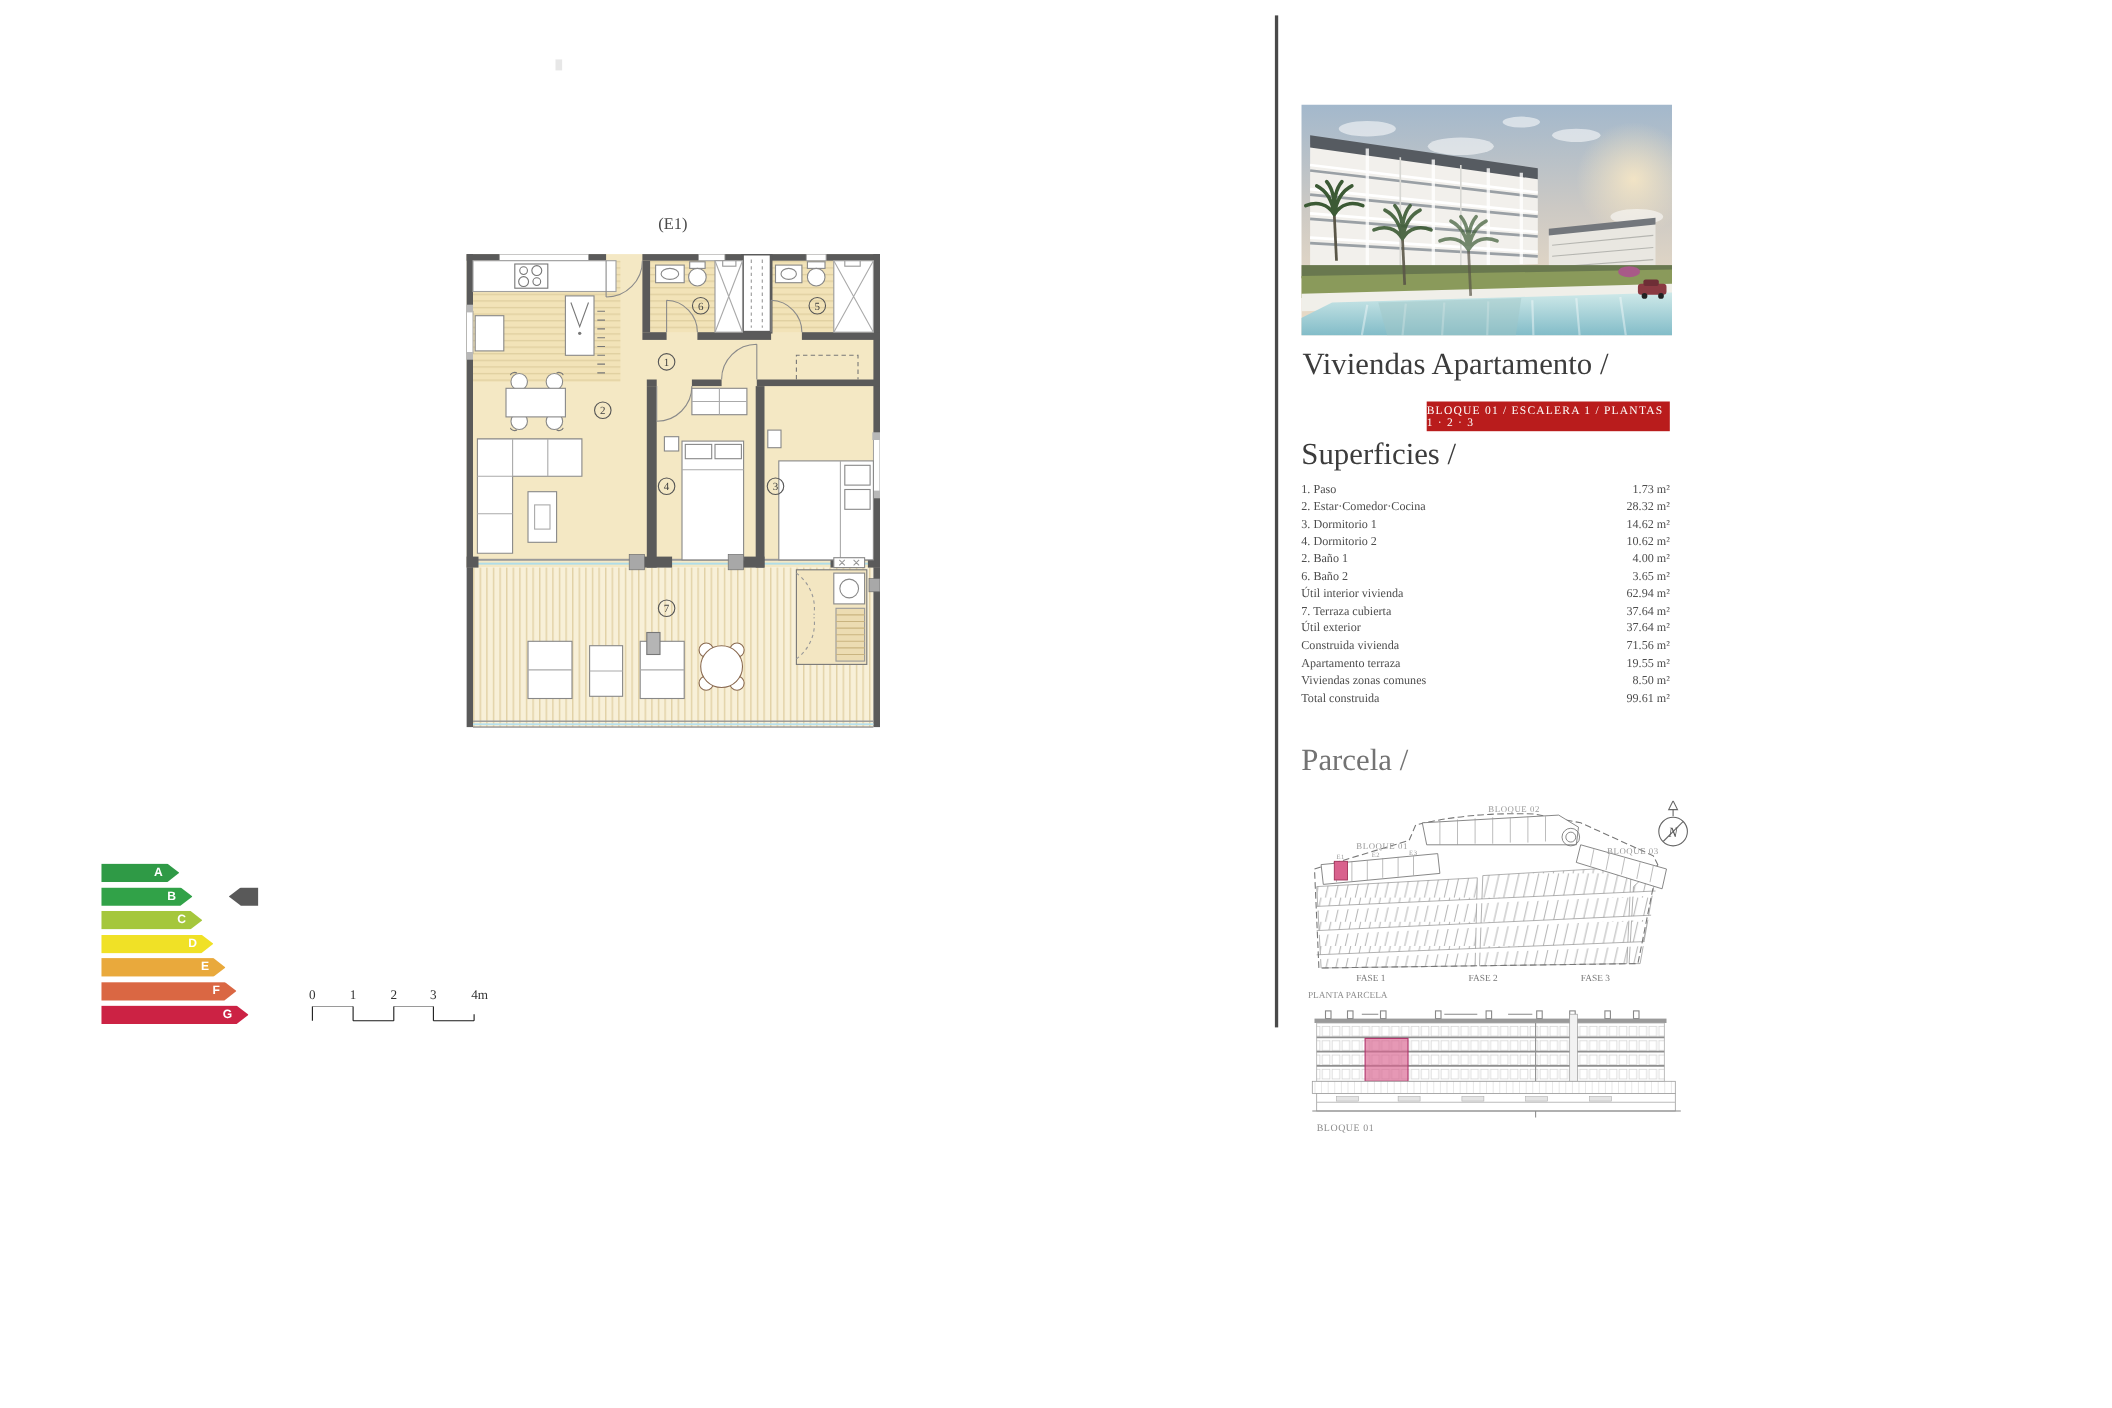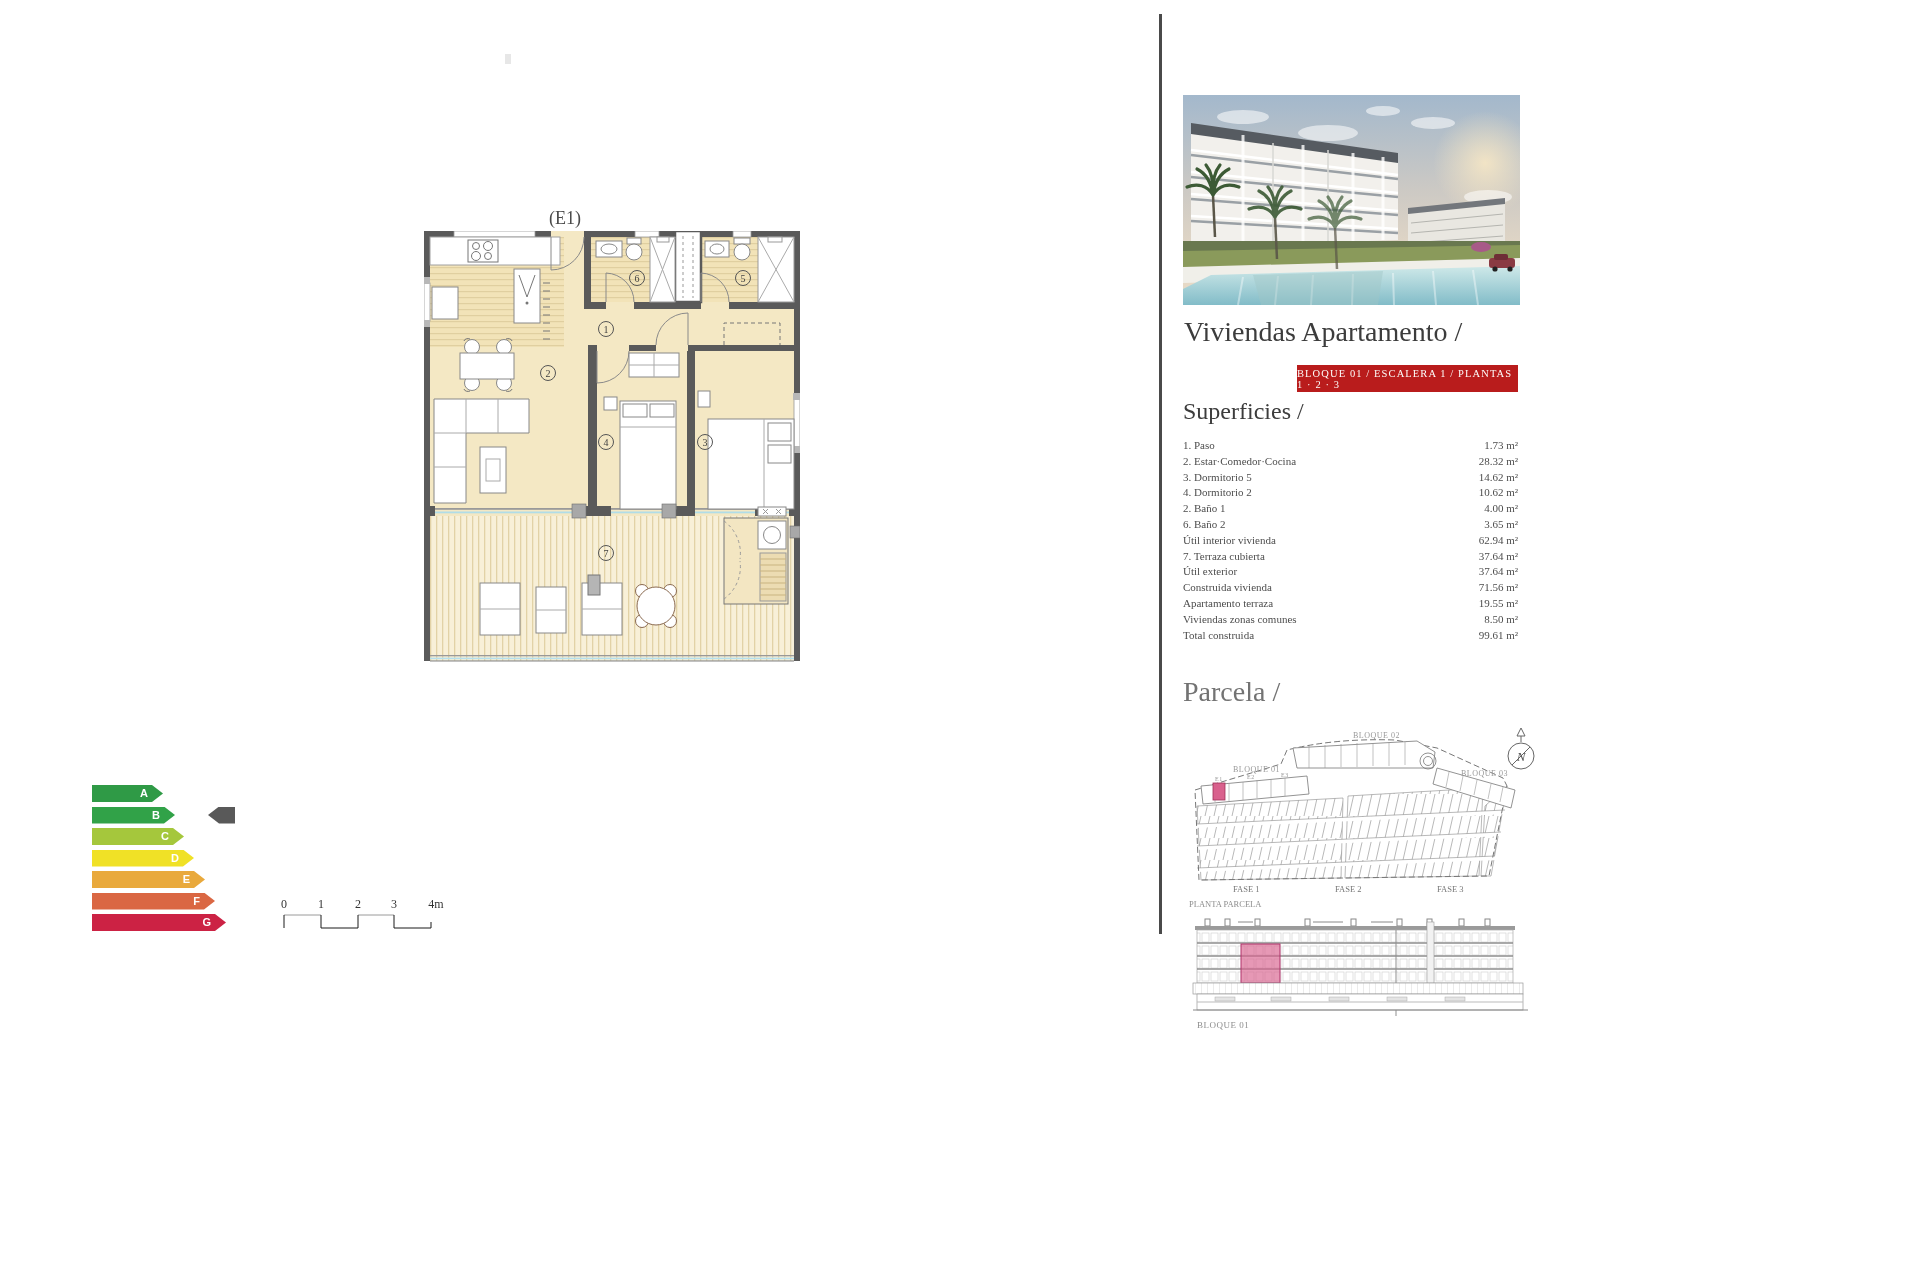--- a/index.html
+++ b/index.html
@@ -1,40 +1,40 @@
 <!DOCTYPE html>
 <html><head>
 <meta charset="utf-8">
 <style>
   html,body{margin:0;padding:0;background:#ffffff;width:1920px;height:1280px;overflow:hidden;
     font-family:"Liberation Serif","DejaVu Serif",serif;color:#3f3f3f;}
   .abs{position:absolute;}
   
   #plan-code{left:505px;top:190px;width:120px;text-align:center;font-size:15px;color:#4a4a4a;letter-spacing:1px;margin-top:44px;}
-  #plan-esc{left:505px;top:208px;width:120px;text-align:center;font-size:18px;color:#4a4a4a;}
+  #plan-esc{left:505px;top:196px;width:120px;text-align:right;font-size:15px;color:#4a4a4a;}
   #plan-wrap{left:424px;top:231px;width:376px;height:434px;}
   #faint-mark{left:505px;top:54px;width:6px;height:10px;background:#c9c9c9;opacity:.45;}
   
   #energy{left:92px;top:785px;width:260px;height:150px;}
   .e-row{height:17px;margin-bottom:4.5px;position:relative;}
   .e-arrow{height:17px;color:#fff;font-family:"Liberation Sans",sans-serif;font-weight:bold;
     font-size:11px;line-height:17px;text-align:right;padding-right:15px;box-sizing:border-box;
     clip-path:polygon(0 0,calc(100% - 11px) 0,100% 50%,calc(100% - 11px) 100%,0 100%);}
   .wA{width:71px;} .wB{width:83px;} .wC{width:92px;} .wD{width:102px;} .wE{width:113px;} .wF{width:123px;} .wG{width:134px;}
   #e-indicator{left:116px;top:21.5px;width:27px;height:17px;
     clip-path:polygon(0 50%,11px 0,100% 0,100% 100%,11px 100%);}
   
   #scalebar{left:278px;top:895px;}
   
   #divider{left:1159px;top:14px;width:2.5px;height:920px;background:#4a4a4a;}
   #photo{left:1183px;top:95px;width:337px;height:210px;}
   #main-title{left:1184px;top:316px;width:340px;font-size:28px;color:#3c3c3c;}
   #badge{left:1297px;top:365px;width:221px;height:27px;display:flex;align-items:center;justify-content:center;
     color:#fdfdfb;font-size:10.5px;letter-spacing:1.1px;}
-  #sup-heading{left:1183px;top:398px;font-size:24px;color:#3c3c3c;}
+  #sup-heading{left:1183px;top:398px;font-size:28px;color:#3c3c3c;}
   #sup-rows{left:1183px;top:438px;width:335px;font-size:11px;color:#4d4d4d;}
   .s-row{display:flex;justify-content:space-between;height:15.8px;line-height:15.8px;gap:36px;}
   #parc-heading{left:1183px;top:676px;font-size:28px;color:#737373;}
   #parcela{left:1185px;top:728px;width:350px;height:182px;}
   #elevation{left:1183px;top:918px;width:360px;height:118px;}
   svg text{font-family:"Liberation Serif","DejaVu Serif",serif;}
 </style>
 </head>
 <body>
 
@@ -373,21 +373,21 @@
 <div class="abs" id="sup-rows">
   <div class="s-row">
       <span>1. Paso</span>
       <span>1.73 m²</span>
     </div>
   <div class="s-row">
       <span>2. Estar·Comedor·Cocina</span>
       <span>28.32 m²</span>
     </div>
   <div class="s-row">
-      <span>3. Dormitorio 5</span>
+      <span>3. Dormitorio 1</span>
       <span>14.62 m²</span>
     </div>
   <div class="s-row">
       <span>4. Dormitorio 2</span>
       <span>10.62 m²</span>
     </div>
   <div class="s-row">
       <span>2. Baño 1</span>
       <span>4.00 m²</span>
     </div>

